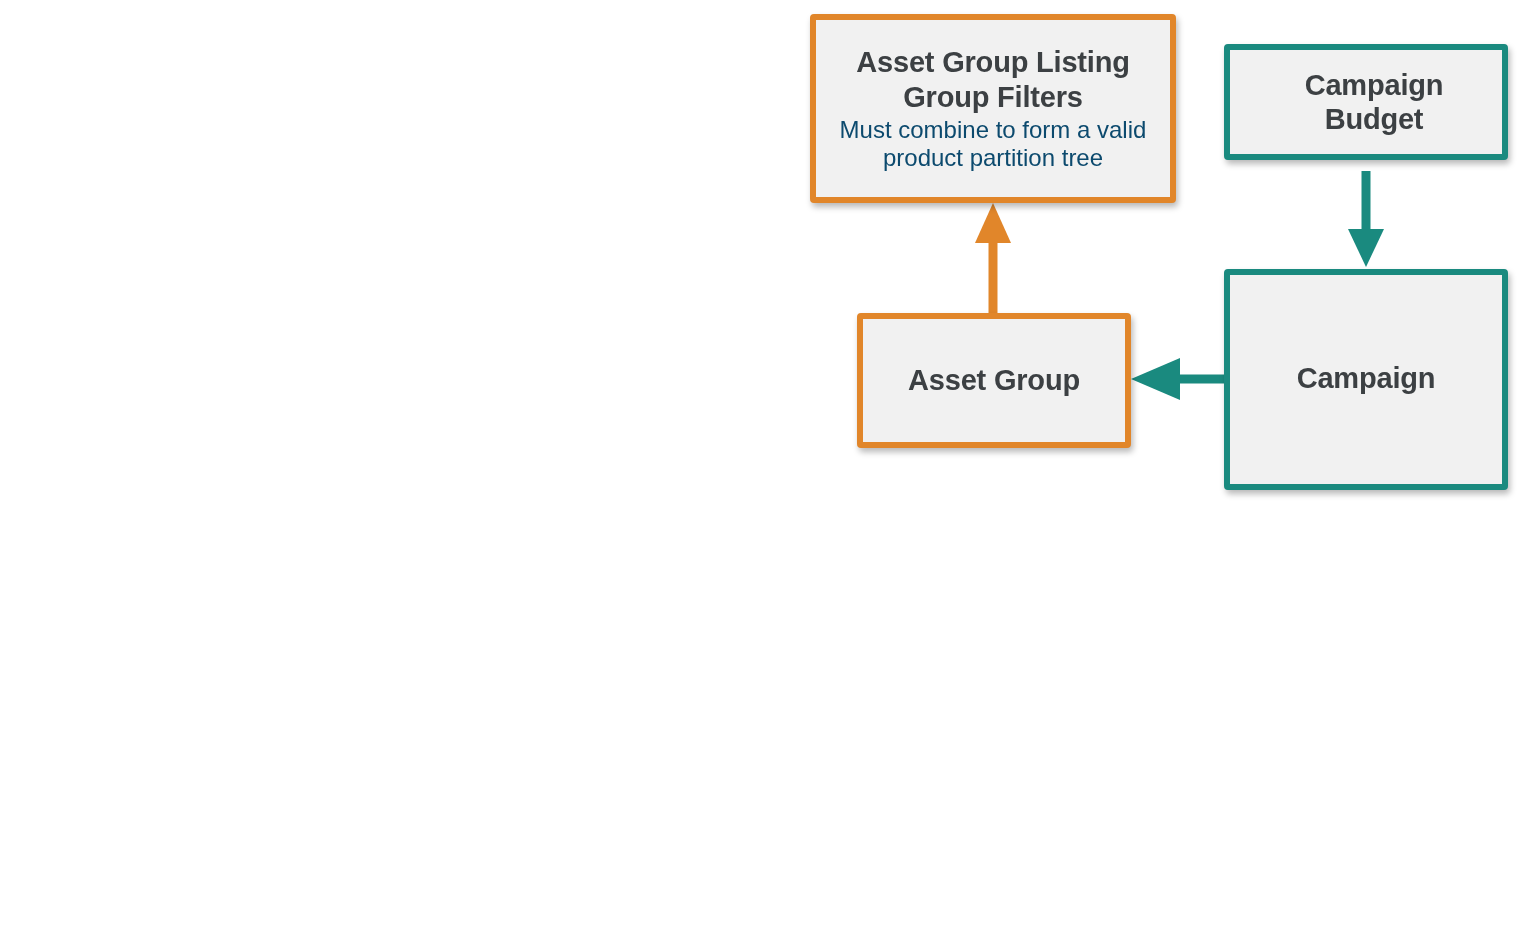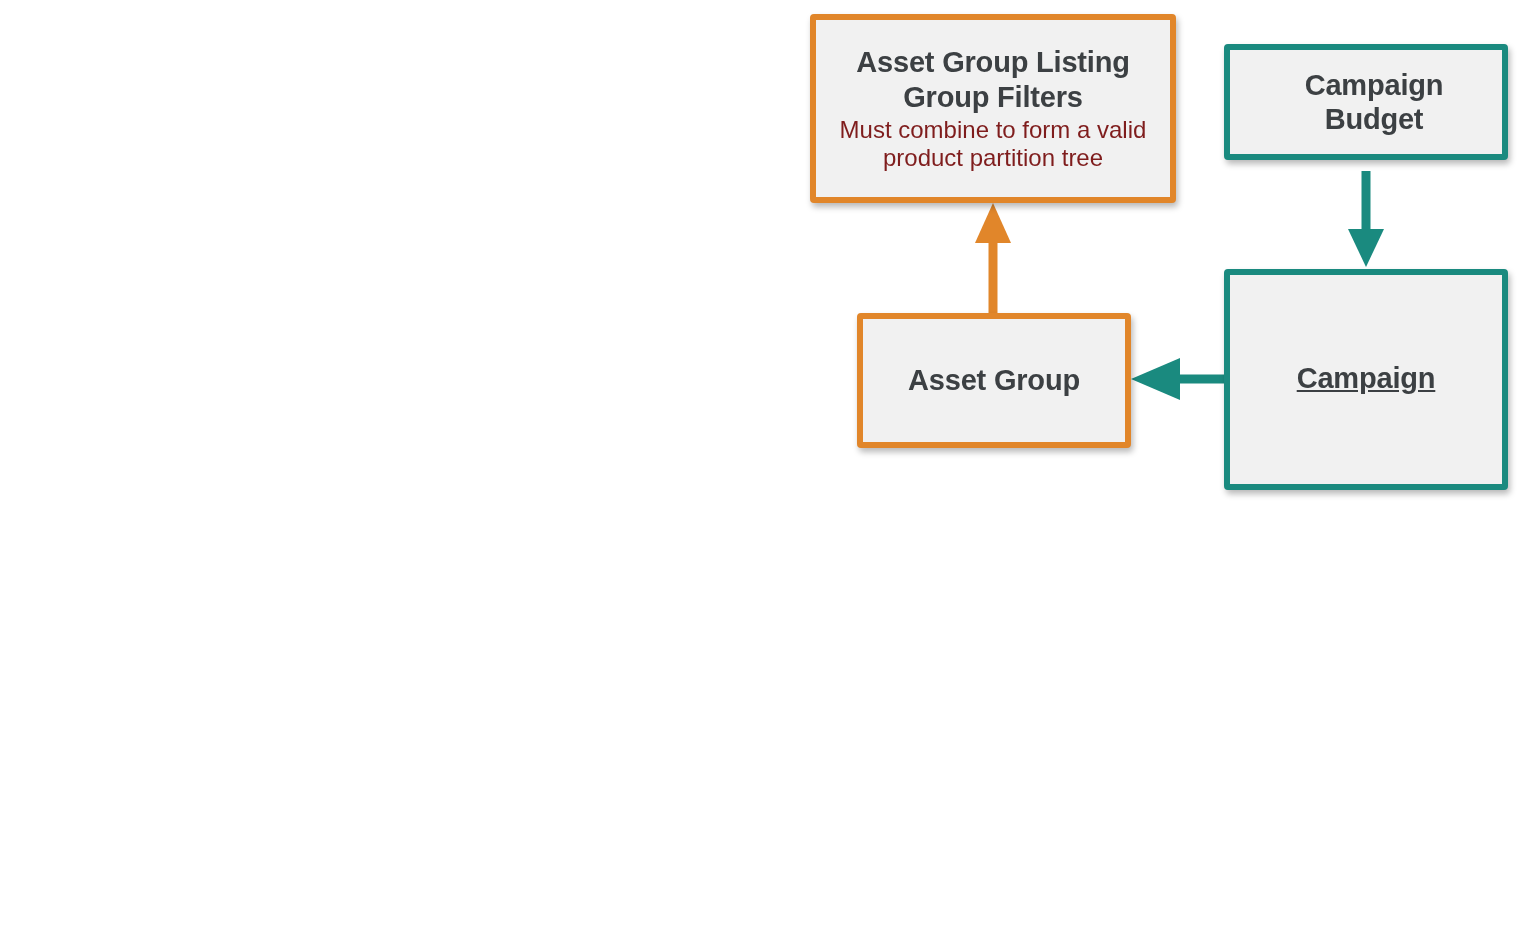--- a/index.html
+++ b/index.html
@@ -48,38 +48,38 @@
     font-size: 29px;
     font-weight: bold;
     line-height: 1.18;
     color: #3c4043;
     letter-spacing: -0.2px;
   }
   .node-desc {
     font-size: 24px;
     font-weight: normal;
     line-height: 1.16;
-    color: #7f1d1d;
+    color: #0c4a6e;
     margin-top: 2px;
   }
 
   
   #node-filters {
     left: 810px;  top: 14px;  width: 366px; height: 189px;
   }
   #node-budget {
     left: 1224px; top: 44px;  width: 284px; height: 116px; padding-left: 28px;
   }
   #node-asset-group {
     left: 857px;  top: 313px; width: 274px; height: 135px;
   }
   #node-campaign {
     left: 1224px; top: 269px; width: 284px; height: 221px;
   }
-  #node-campaign .node-title { margin-bottom: 2px; text-decoration: underline; }
+  #node-campaign .node-title { margin-bottom: 2px; }
 
   
   #arrows {
     position: absolute;
     left: 0; top: 0;
     width: 1538px; height: 948px;
     z-index: 1;
     pointer-events: none;
   }
 

